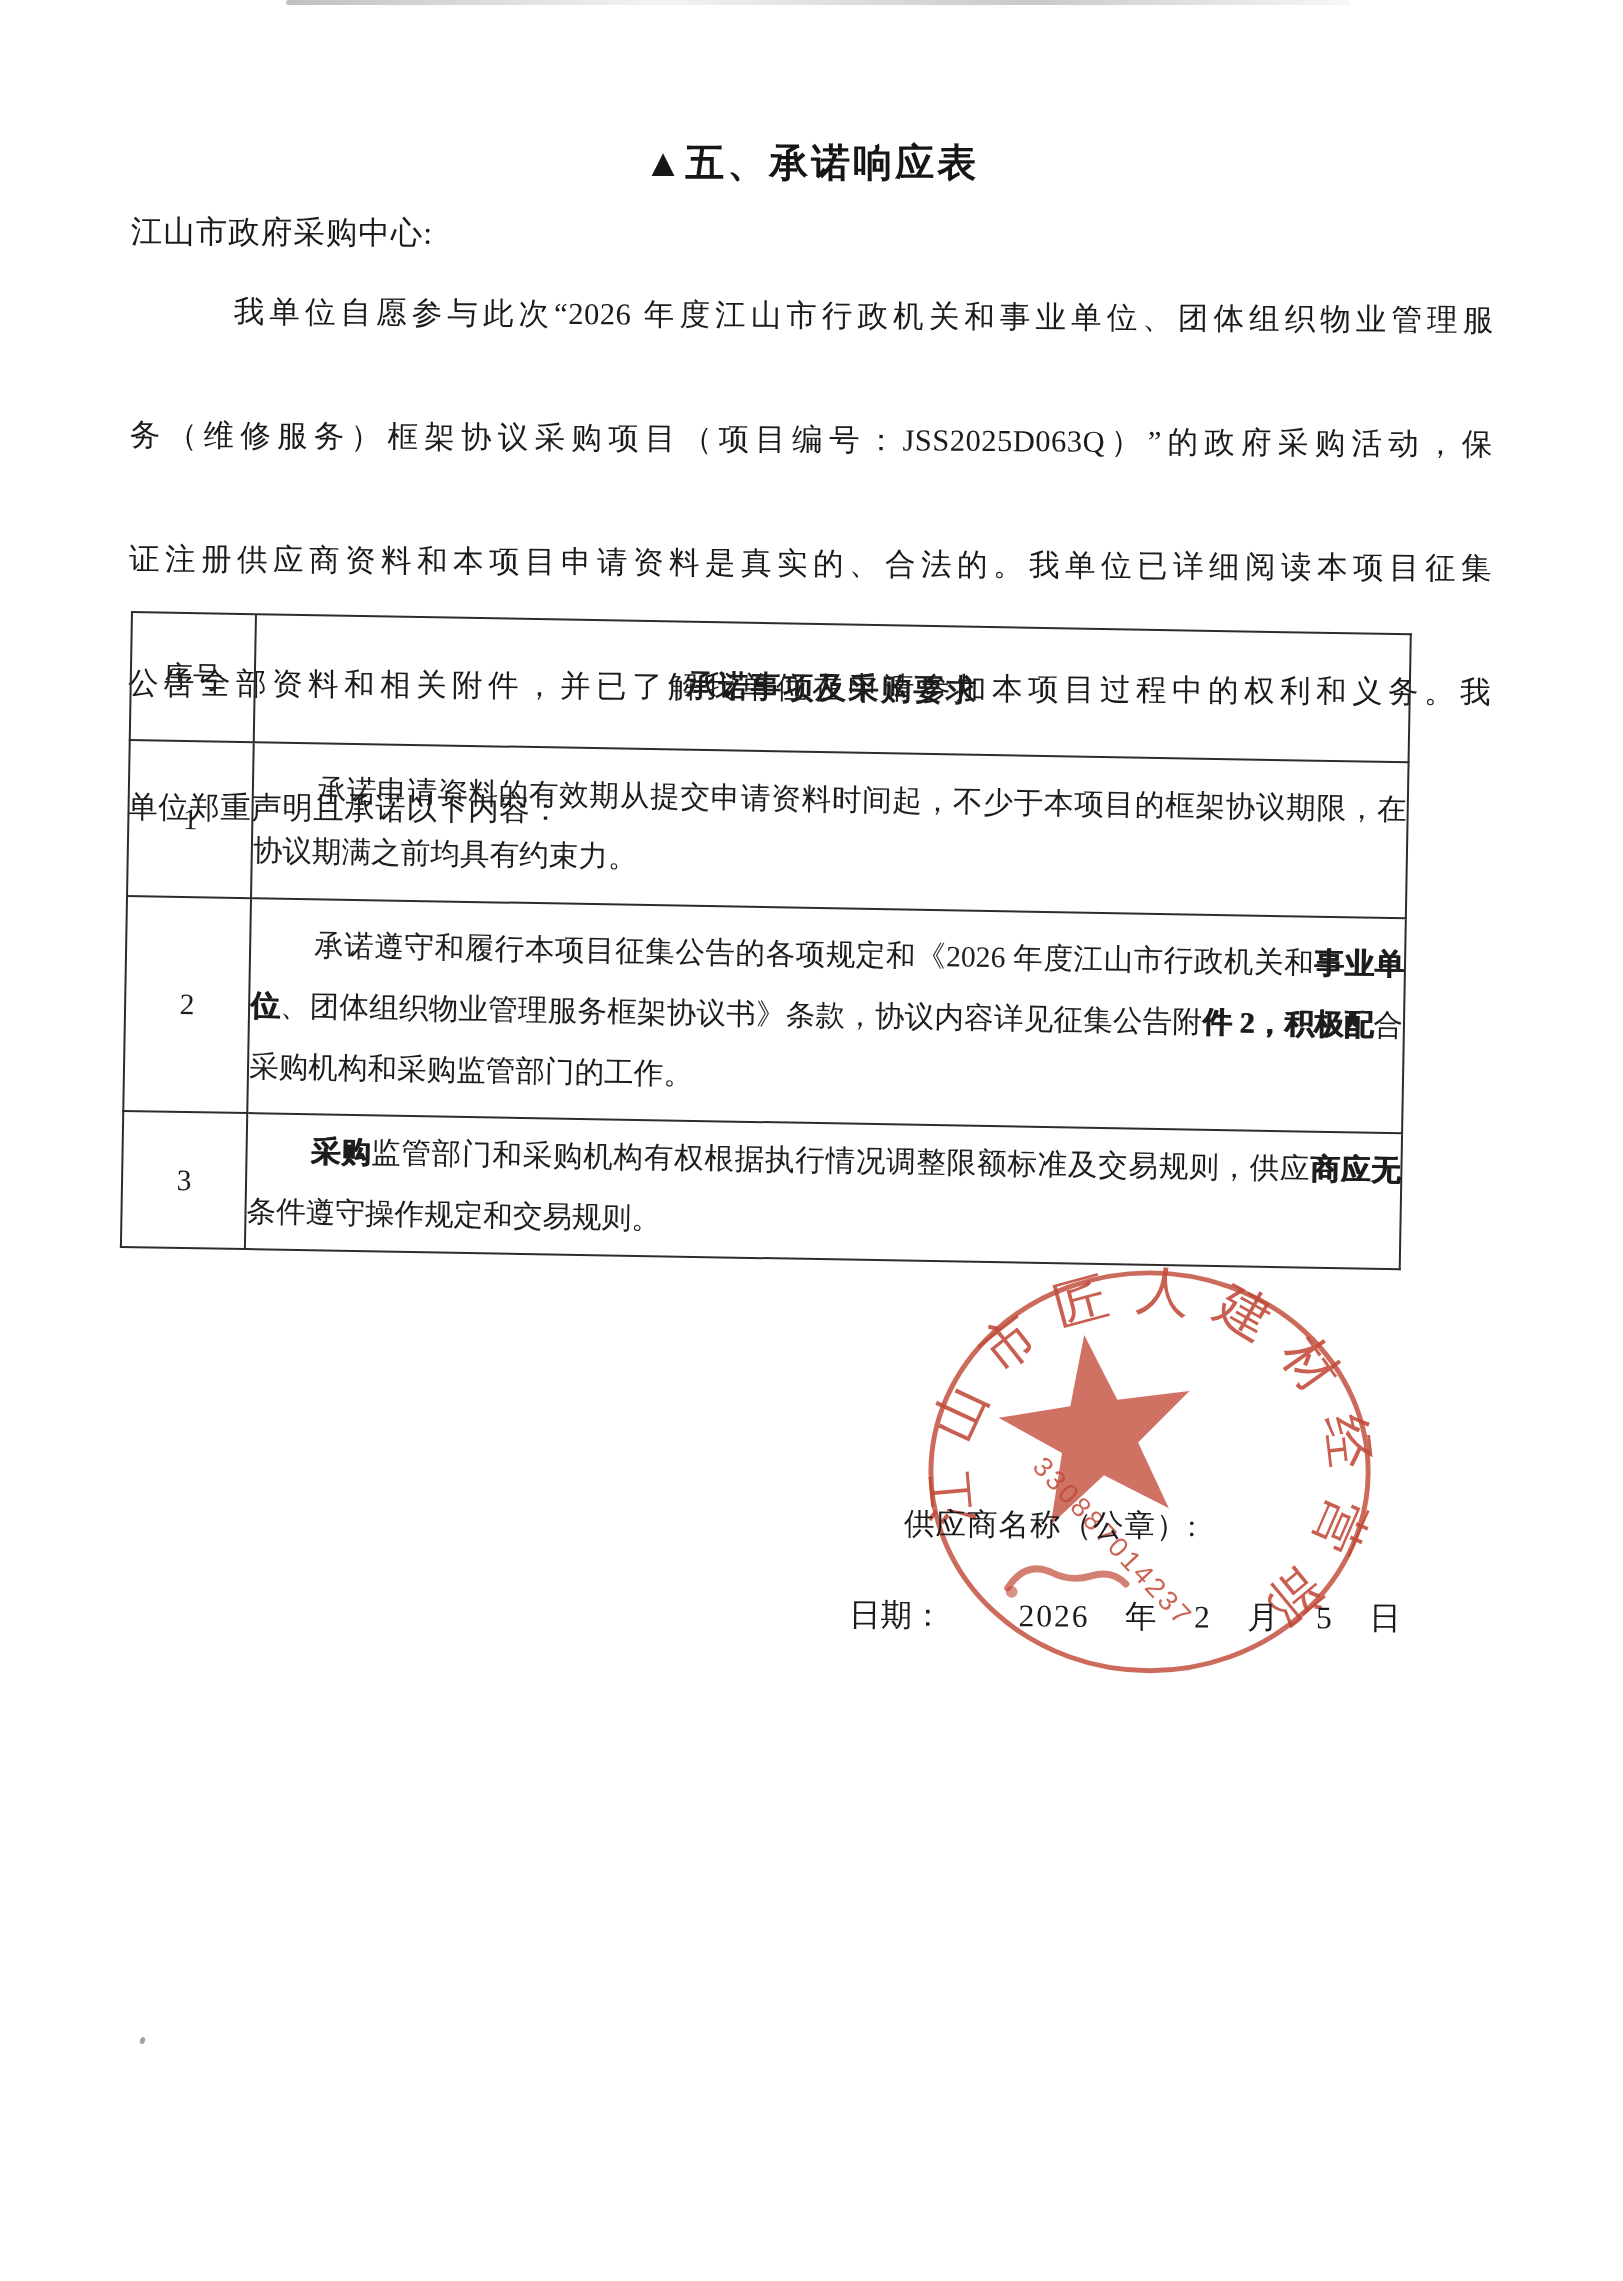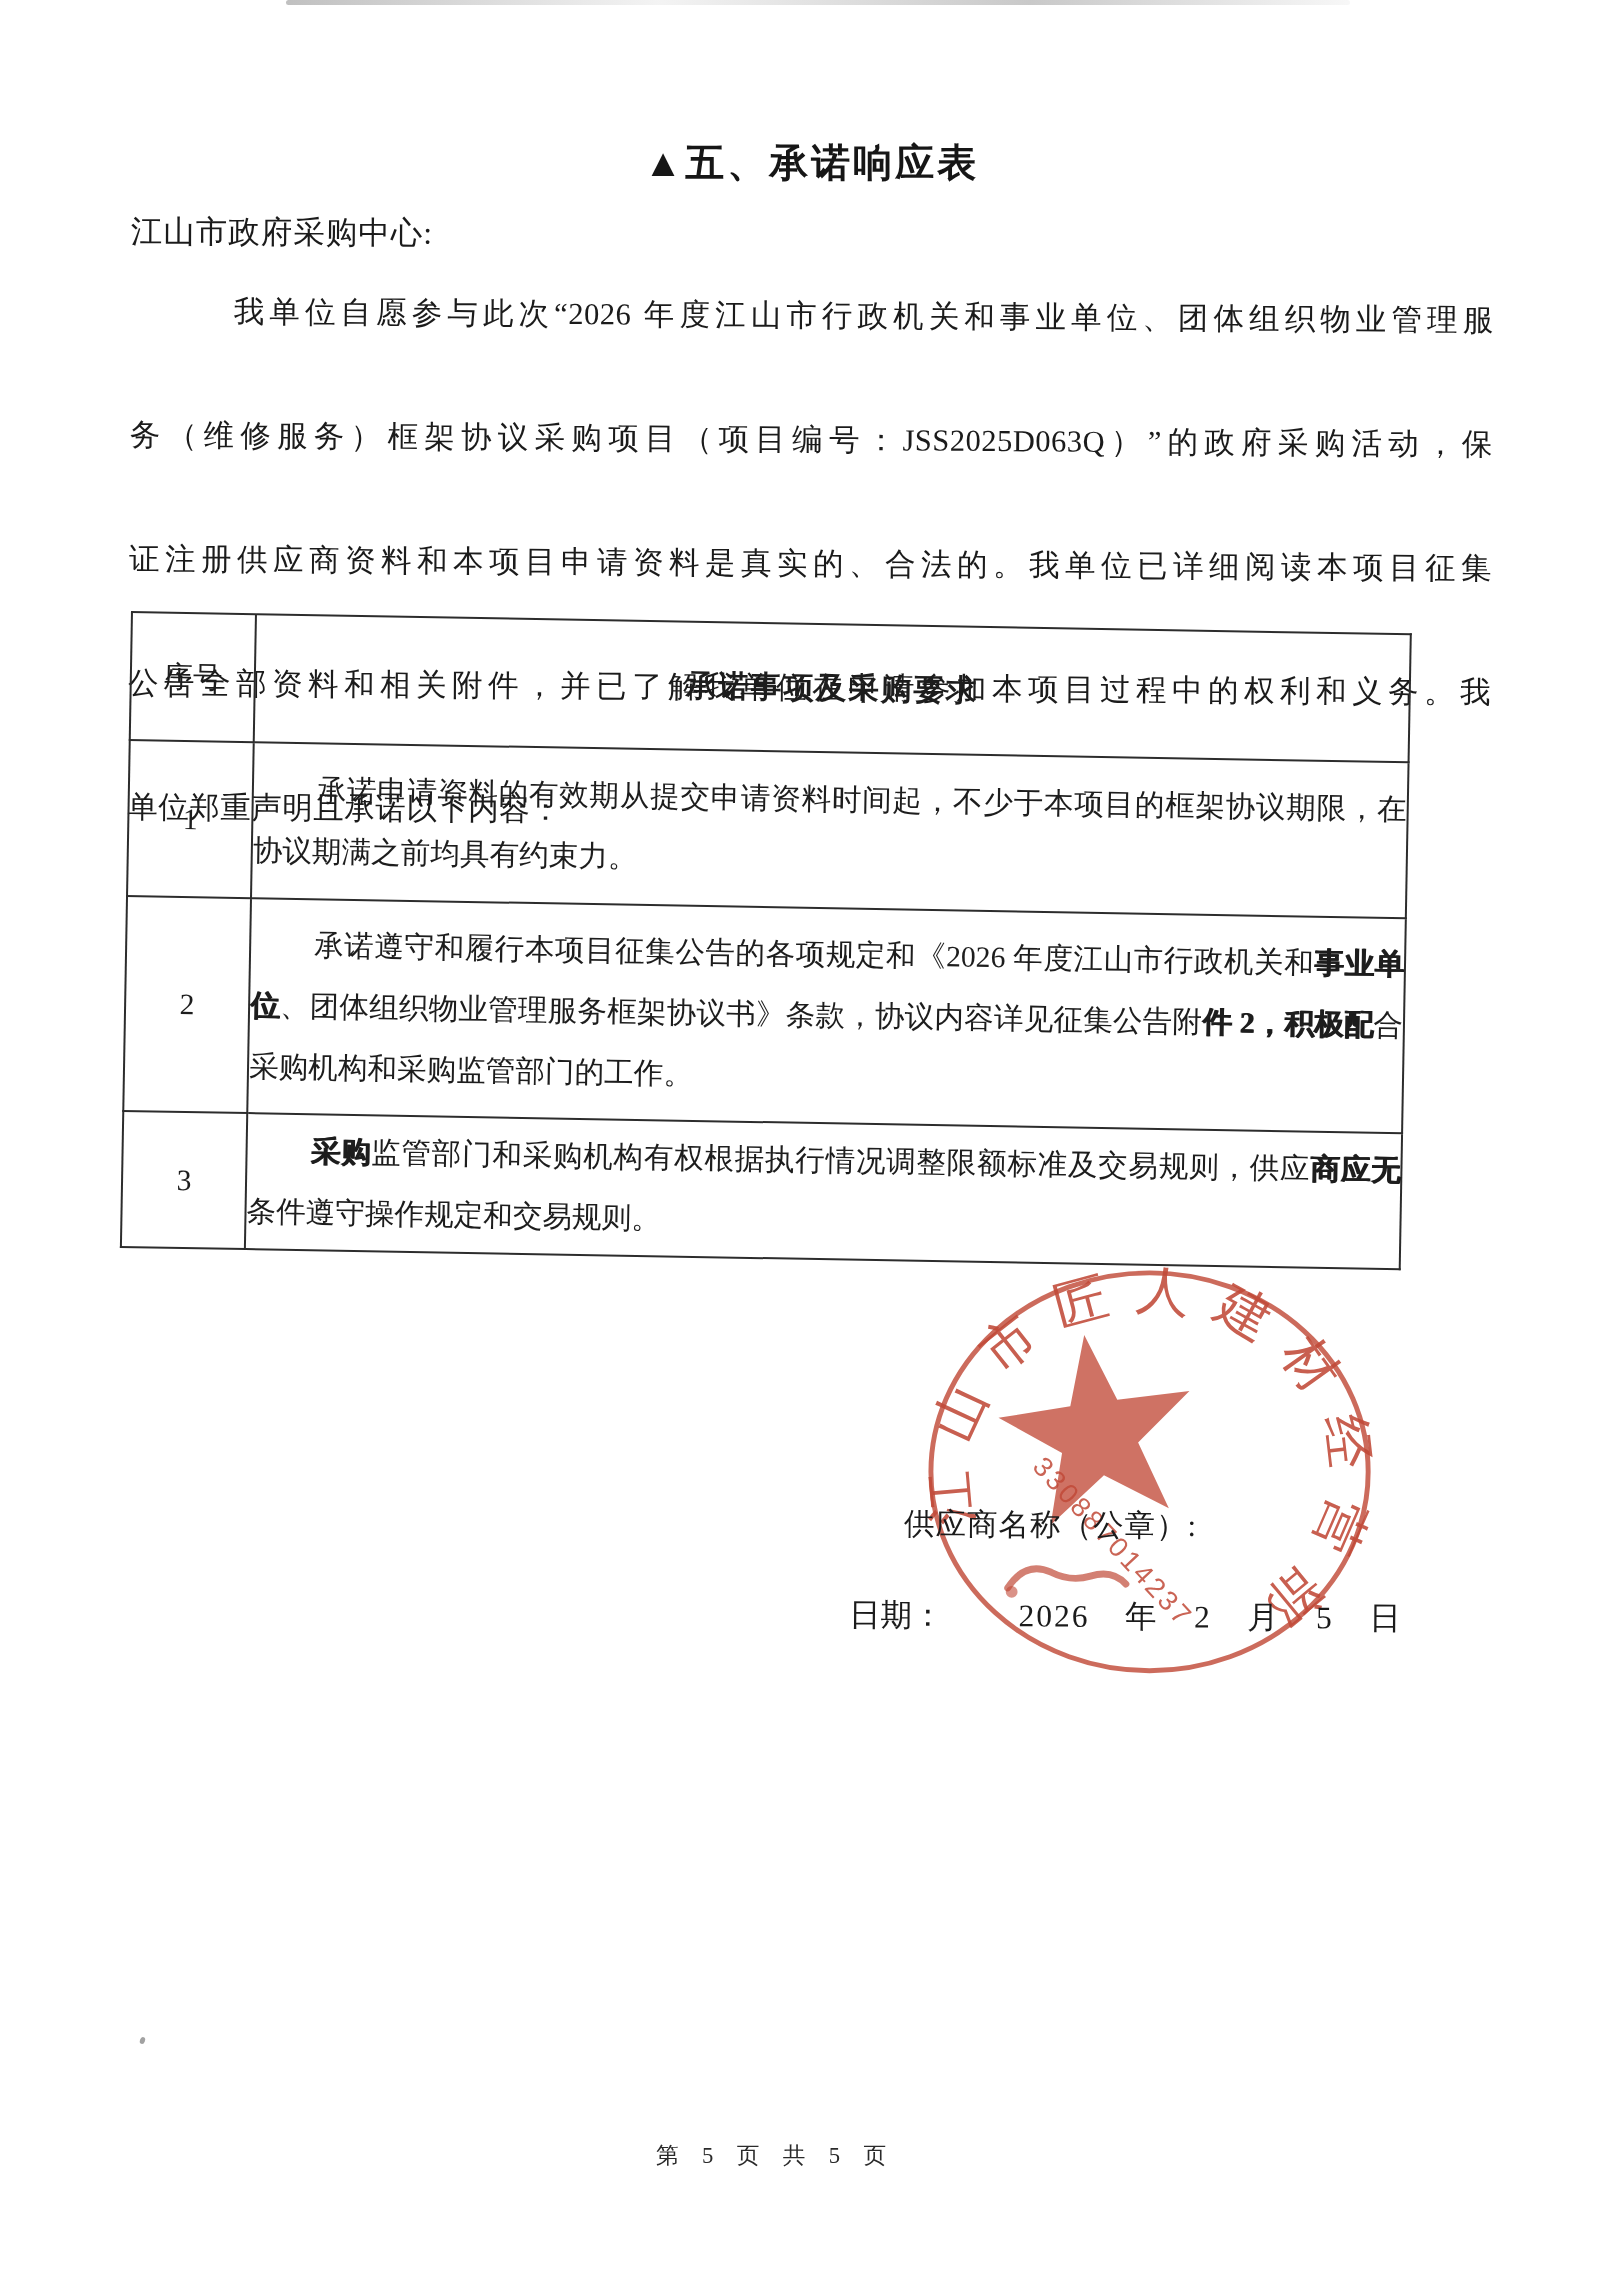--- a/index.html
+++ b/index.html
@@ -140,16 +140,15 @@
   </svg>
 
   <div class="supplier-line">供应商名称（公章）:</div>
 
   <div class="date-line">
     <span class="dl">日期：</span><span class="dv">2026 年 2 月 5 日</span>
   </div>
 
   <div class="speck"></div>
 
-  <div class="page-footer">第 5 页 共 5 页</div>
 
 </div>
 
 
 </body></html>

